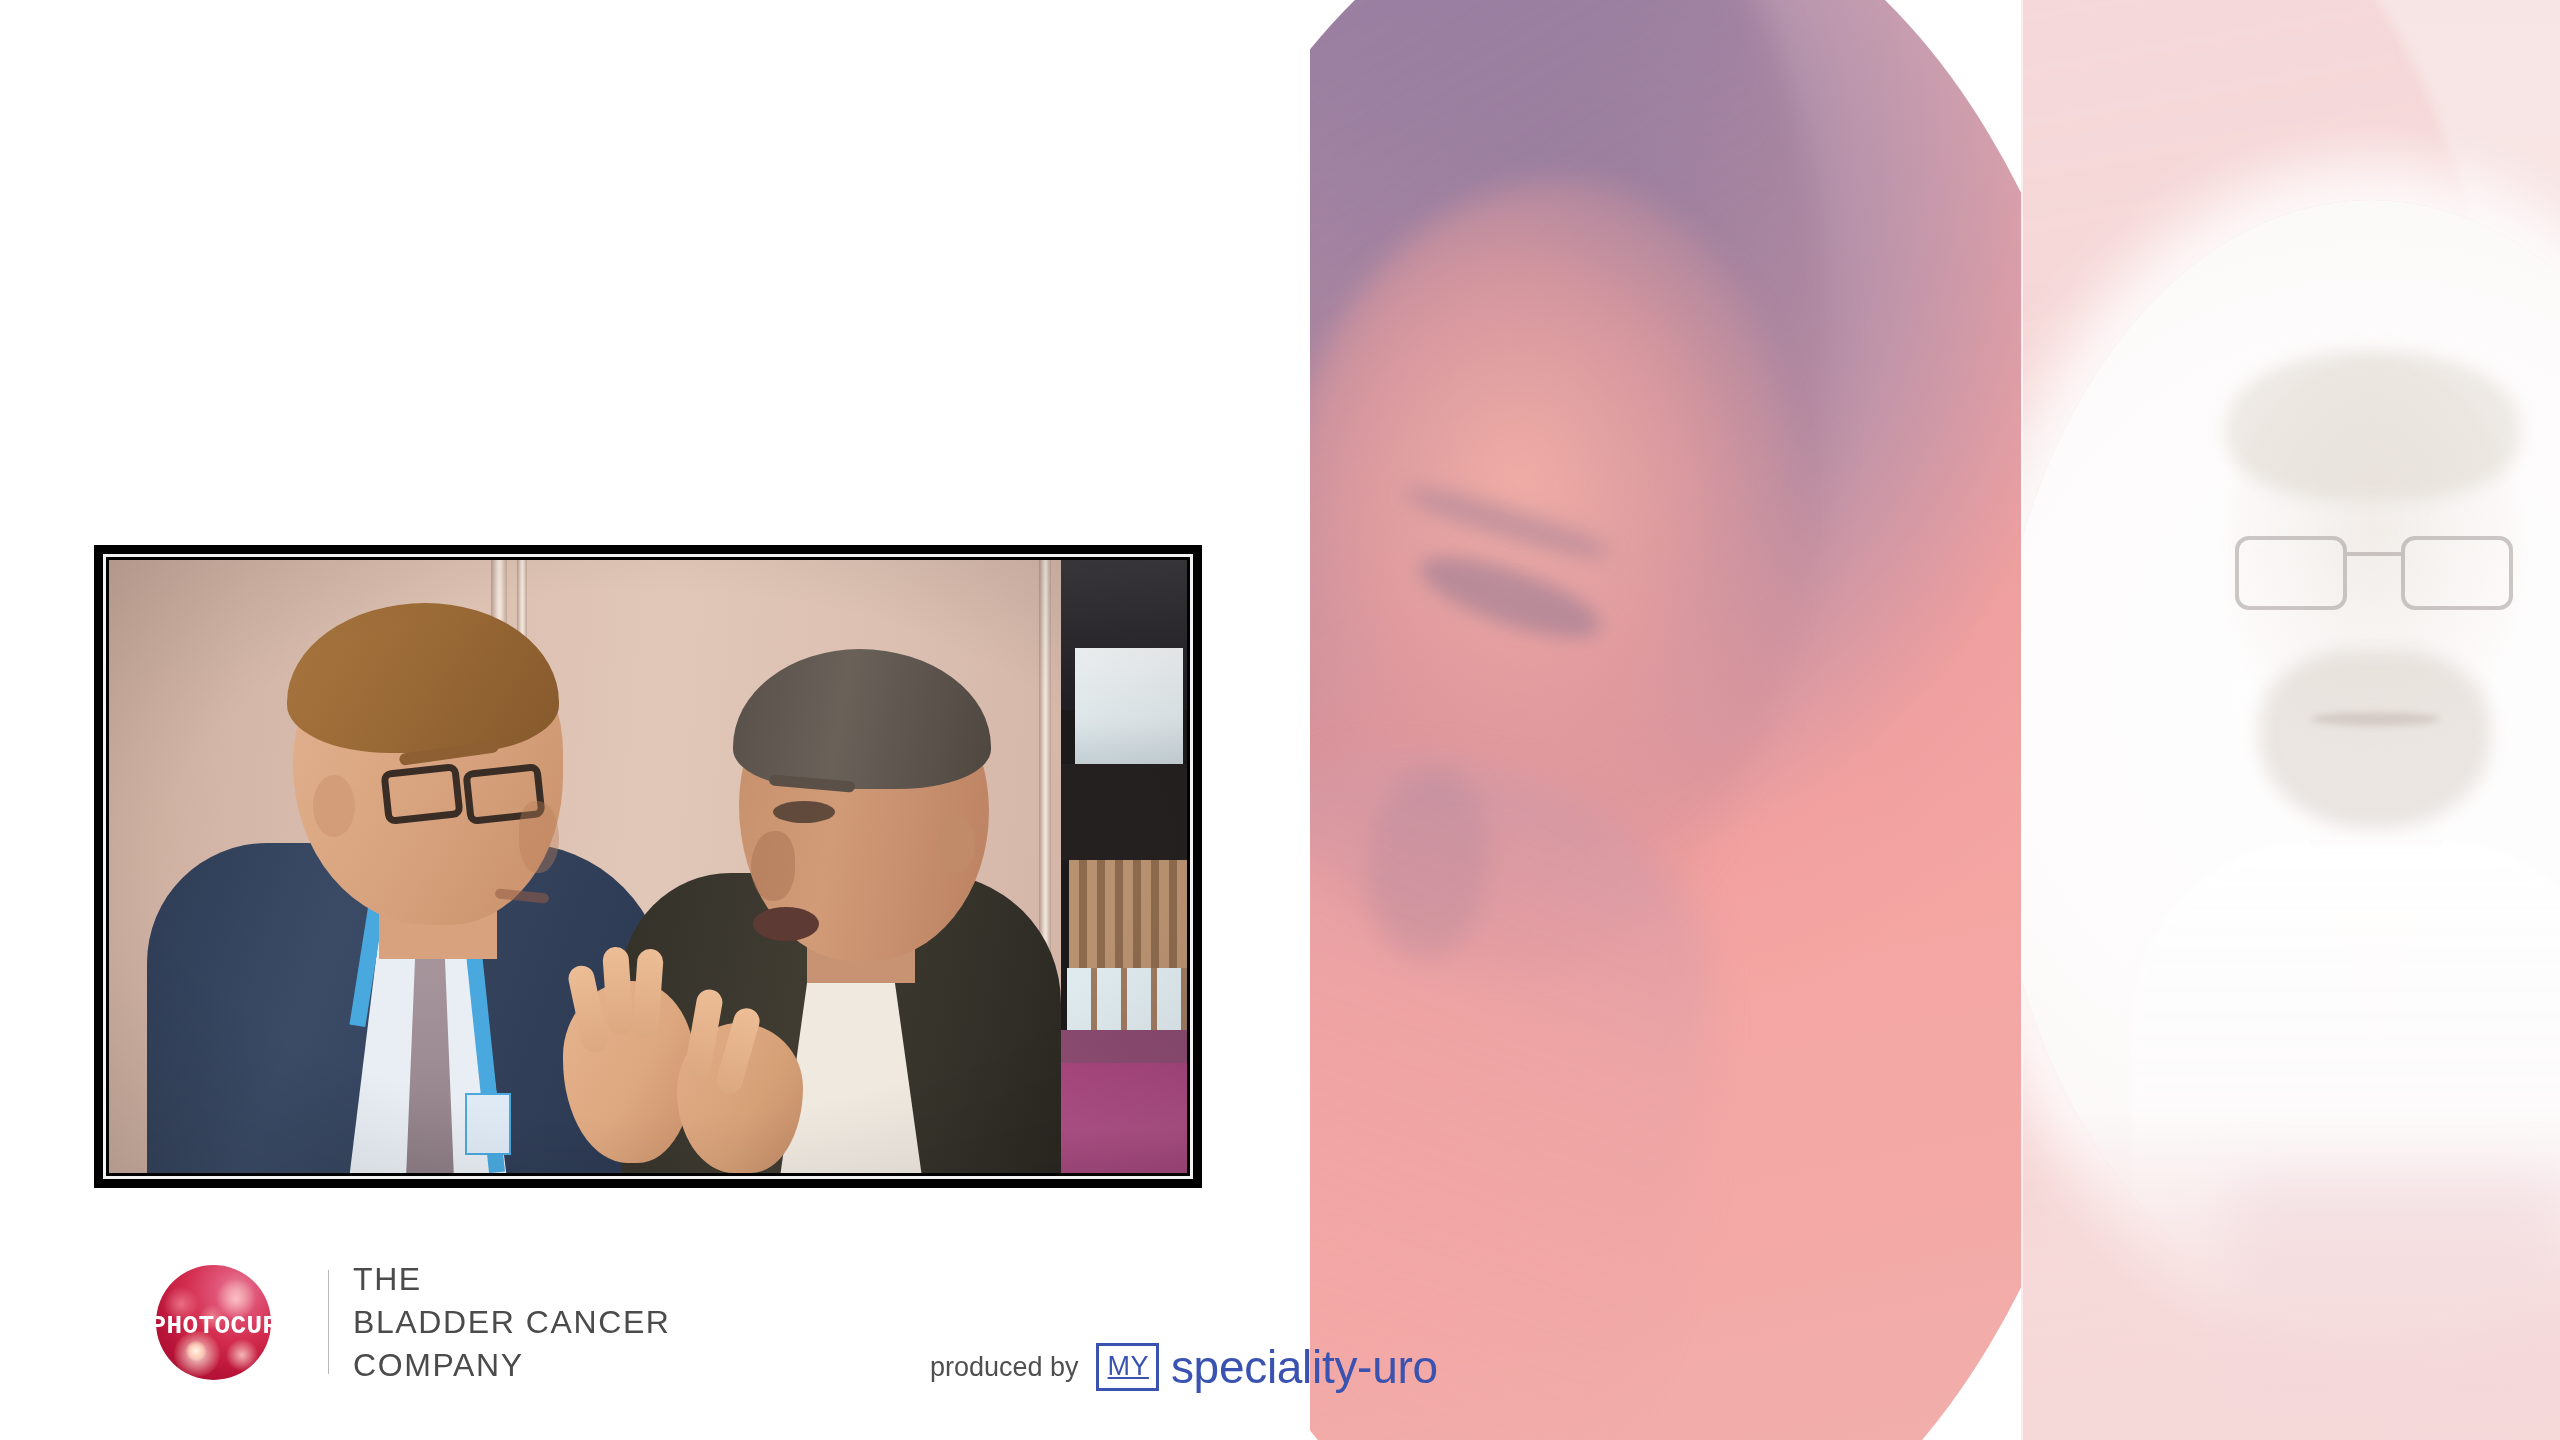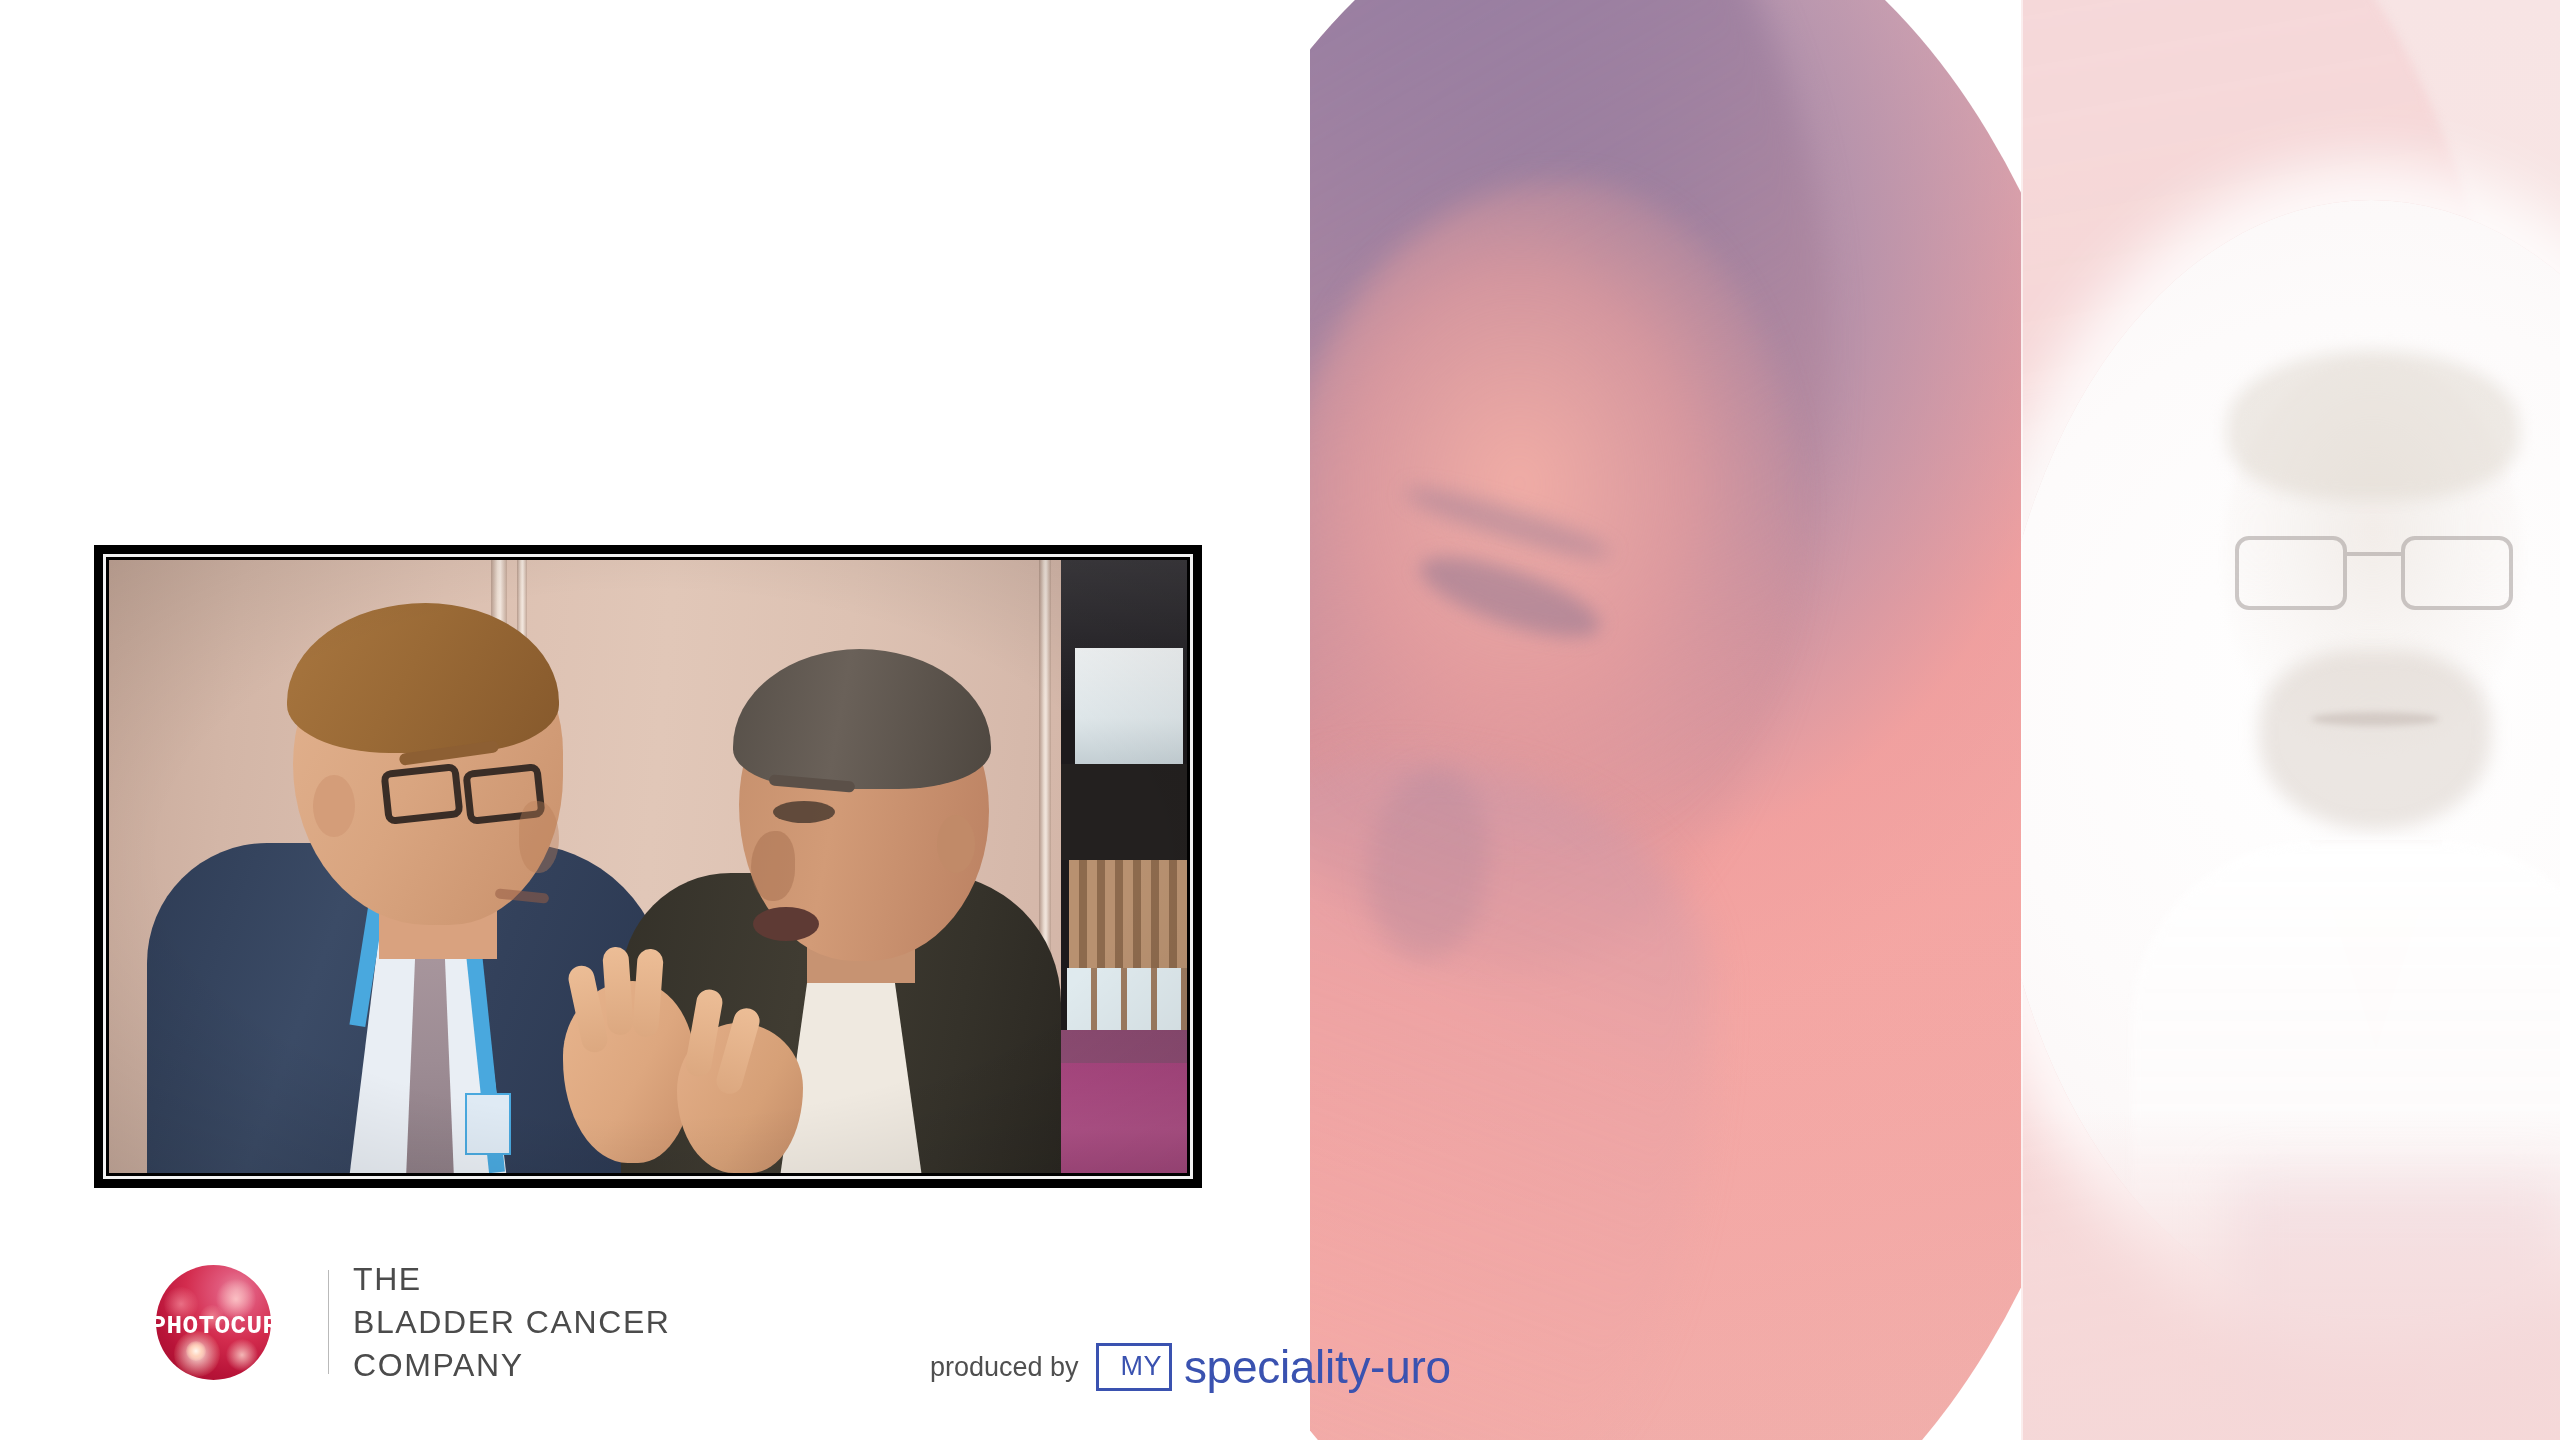--- a/index.html
+++ b/index.html
@@ -710,23 +710,24 @@
     font-family: "Liberation Sans", sans-serif;
     white-space: nowrap;
   }
   .pb-my {
     margin-left: 17px;
     border: 3px solid #3a52b0;
     color: #3a52b0;
     font-size: 27px;
     font-weight: 500;
     line-height: 1;
-    padding: 7px 7px 8px 22px;
+    padding: 7px 7px 8px 9px;
     font-family: "Liberation Sans", sans-serif;
     letter-spacing: 0.4px;
+    text-decoration: underline;
   }
   .pb-name {
     margin-left: 12px;
     color: #3a52b0;
     font-size: 46px;
     letter-spacing: -0.3px;
     font-family: "Liberation Sans", sans-serif;
     white-space: nowrap;
   }
 </style>

